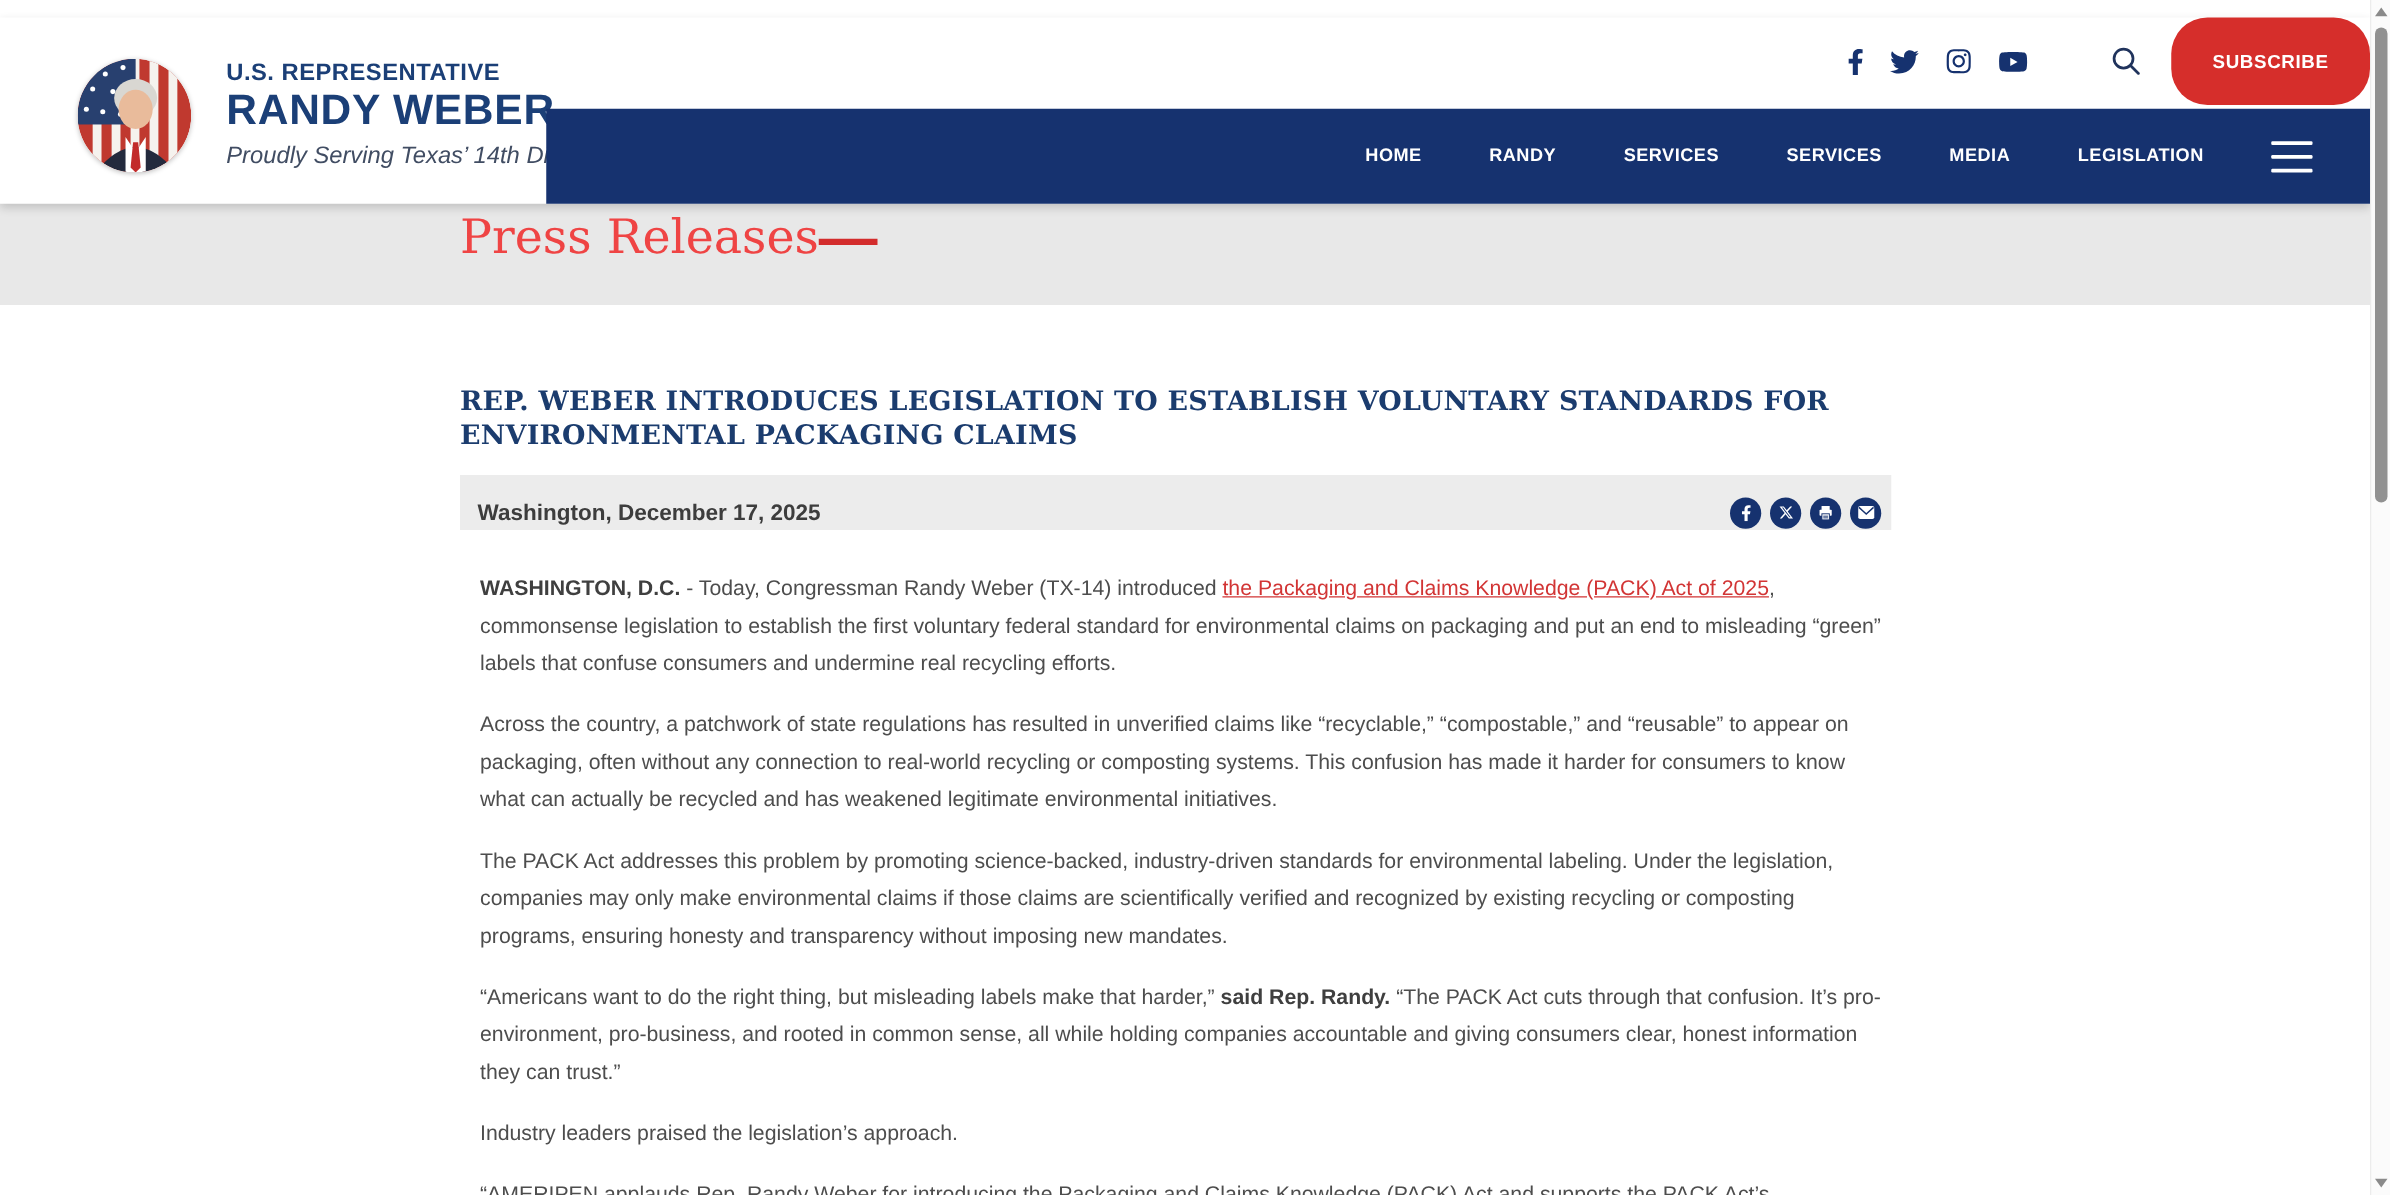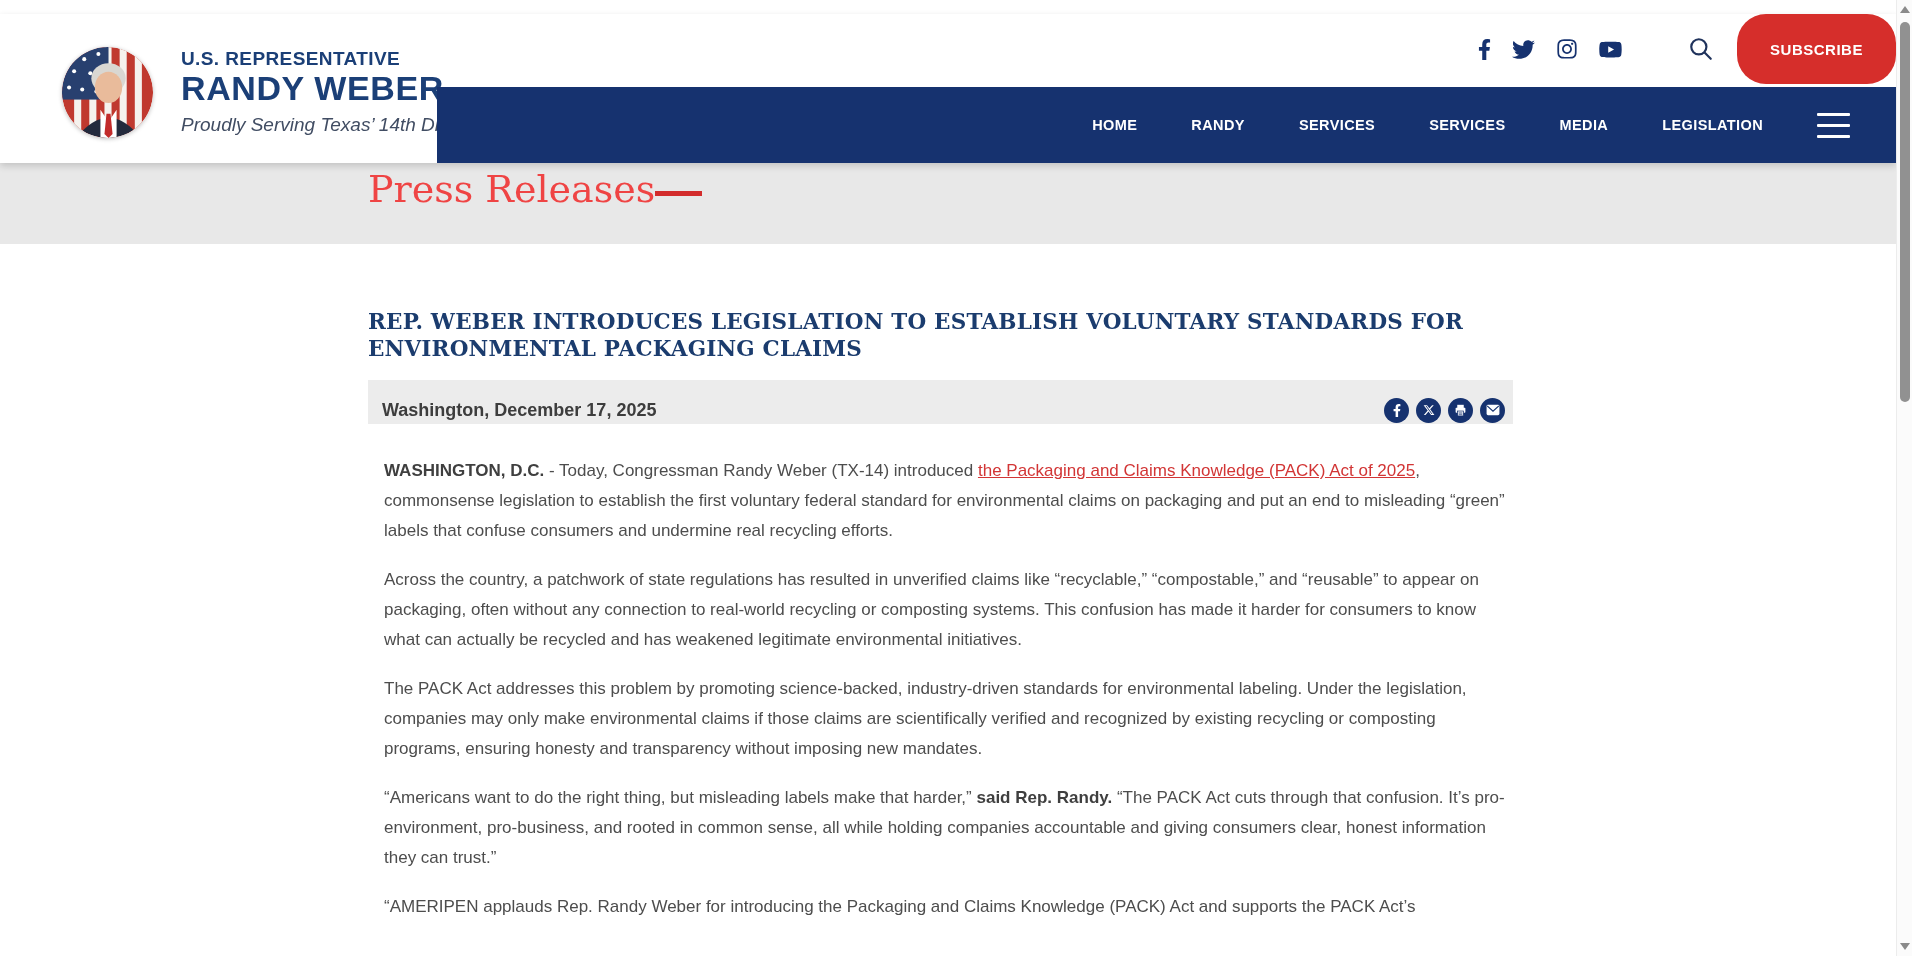--- a/index.html
+++ b/index.html
@@ -207,20 +207,21 @@
       </span>
     </span>
   </div>
 
   <div class="article-body">
 
   <p><span class="b">WASHINGTON, D.C.</span><span> - Today, Congressman Randy Weber (TX-14) introduced </span><a href="#">the Packaging and Claims Knowledge (PACK) Act of 2025</a><span>, commonsense legislation to establish the first voluntary federal standard for environmental claims on packaging and put an end to misleading “green” labels that confuse consumers and undermine real recycling efforts.</span></p>
       <p><span>Across the country, a patchwork of state regulations has resulted in unverified claims like “recyclable,” “compostable,” and “reusable” to appear on packaging, often without any connection to real-world recycling or composting systems. This confusion has made it harder for consumers to know what can actually be recycled and has weakened legitimate environmental initiatives.</span></p>
       <p><span>The PACK Act addresses this problem by promoting science-backed, industry-driven standards for environmental labeling. Under the legislation, companies may only make environmental claims if those claims are scientifically verified and recognized by existing recycling or composting programs, ensuring honesty and transparency without imposing new mandates.</span></p>
       <p><span>“Americans want to do the right thing, but misleading labels make that harder,” </span><span class="b">said Rep. Randy.</span><span> “The PACK Act cuts through that confusion. It’s pro-environment, pro-business, and rooted in common sense, all while holding companies accountable and giving consumers clear, honest information they can trust.”</span></p>
+      <p><span>Industry leaders praised the legislation’s approach.</span></p>
       <p><span>“AMERIPEN applauds Rep. Randy Weber for introducing the Packaging and Claims Knowledge (PACK) Act and supports the PACK Act’s</span></p>
     </div>
 </div>
 
 <div class="scrollbar">
   <div class="sb-up"></div>
   <div class="sb-thumb"></div>
   <div class="sb-down"></div>
 </div>
 

